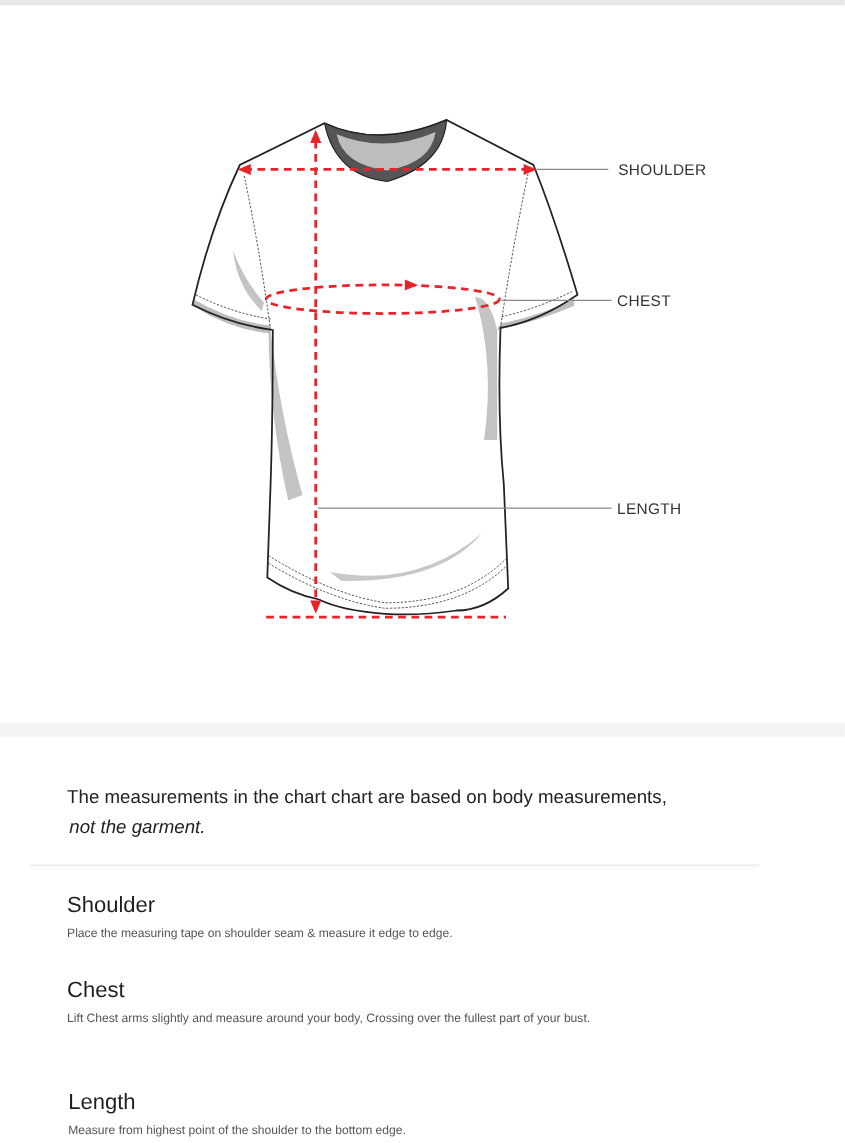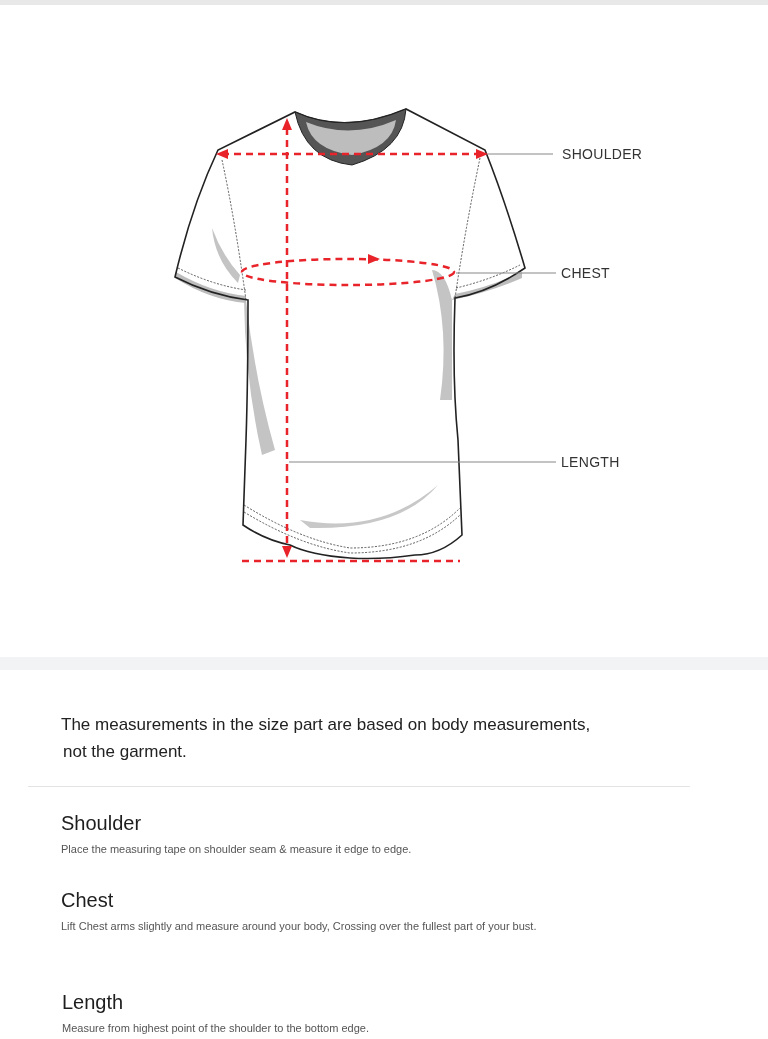--- a/index.html
+++ b/index.html
@@ -13,21 +13,21 @@
   .diagram { position: absolute; left: 0; top: 60px; width: 768px; height: 560px; }
   .diagram svg { position: absolute; left: 0; top: 0; }
   .callout-label {
     position: absolute; font-size: 14px; color: #333; letter-spacing: 0.3px;
   }
   .band { position: absolute; left: 0; top: 657px; width: 768px; height: 13px; background: #f2f3f5; }
   .note {
     position: absolute; left: 61px; top: 711px; width: 620px;
     font-size: 17px; line-height: 27px; color: #222;
   }
-  .note .line2 { display: block; padding-left: 2px; }
+  .note .line2 { display: block; padding-left: 2px; font-style: italic; }
   .divider { position: absolute; left: 28px; top: 786px; width: 662px; height: 1px; background: #e4e4e4; }
   .section { position: absolute; left: 61px; width: 640px; }
   .section h3 { margin: 0; font-weight: normal; font-size: 20px; line-height: 26px; color: #1e1e1e; }
   .section p { margin: 0; font-size: 11px; line-height: 27px; color: #555; }
 </style>
 </head>
 <body>
 
 <div class="top-bar"></div>
 
@@ -85,21 +85,21 @@
   </svg>
 
   <span class="callout-label" style="left:562px; top:86px;">SHOULDER</span>
   <span class="callout-label" style="left:561px; top:205px;">CHEST</span>
   <span class="callout-label" style="left:561px; top:394px;">LENGTH</span>
 </div>
 
 <div class="band"></div>
 
 <div class="note">
-  <span>The measurements in the size part are based on body measurements,</span>
+  <span>The measurements in the chart chart are based on body measurements,</span>
   <span class="line2">not the garment.</span>
 </div>
 
 <div class="divider"></div>
 
 <div class="section" style="top:810px;">
   <h3>Shoulder</h3>
   <p>Place the measuring tape on shoulder seam &amp; measure it edge to edge.</p>
 </div>
 

